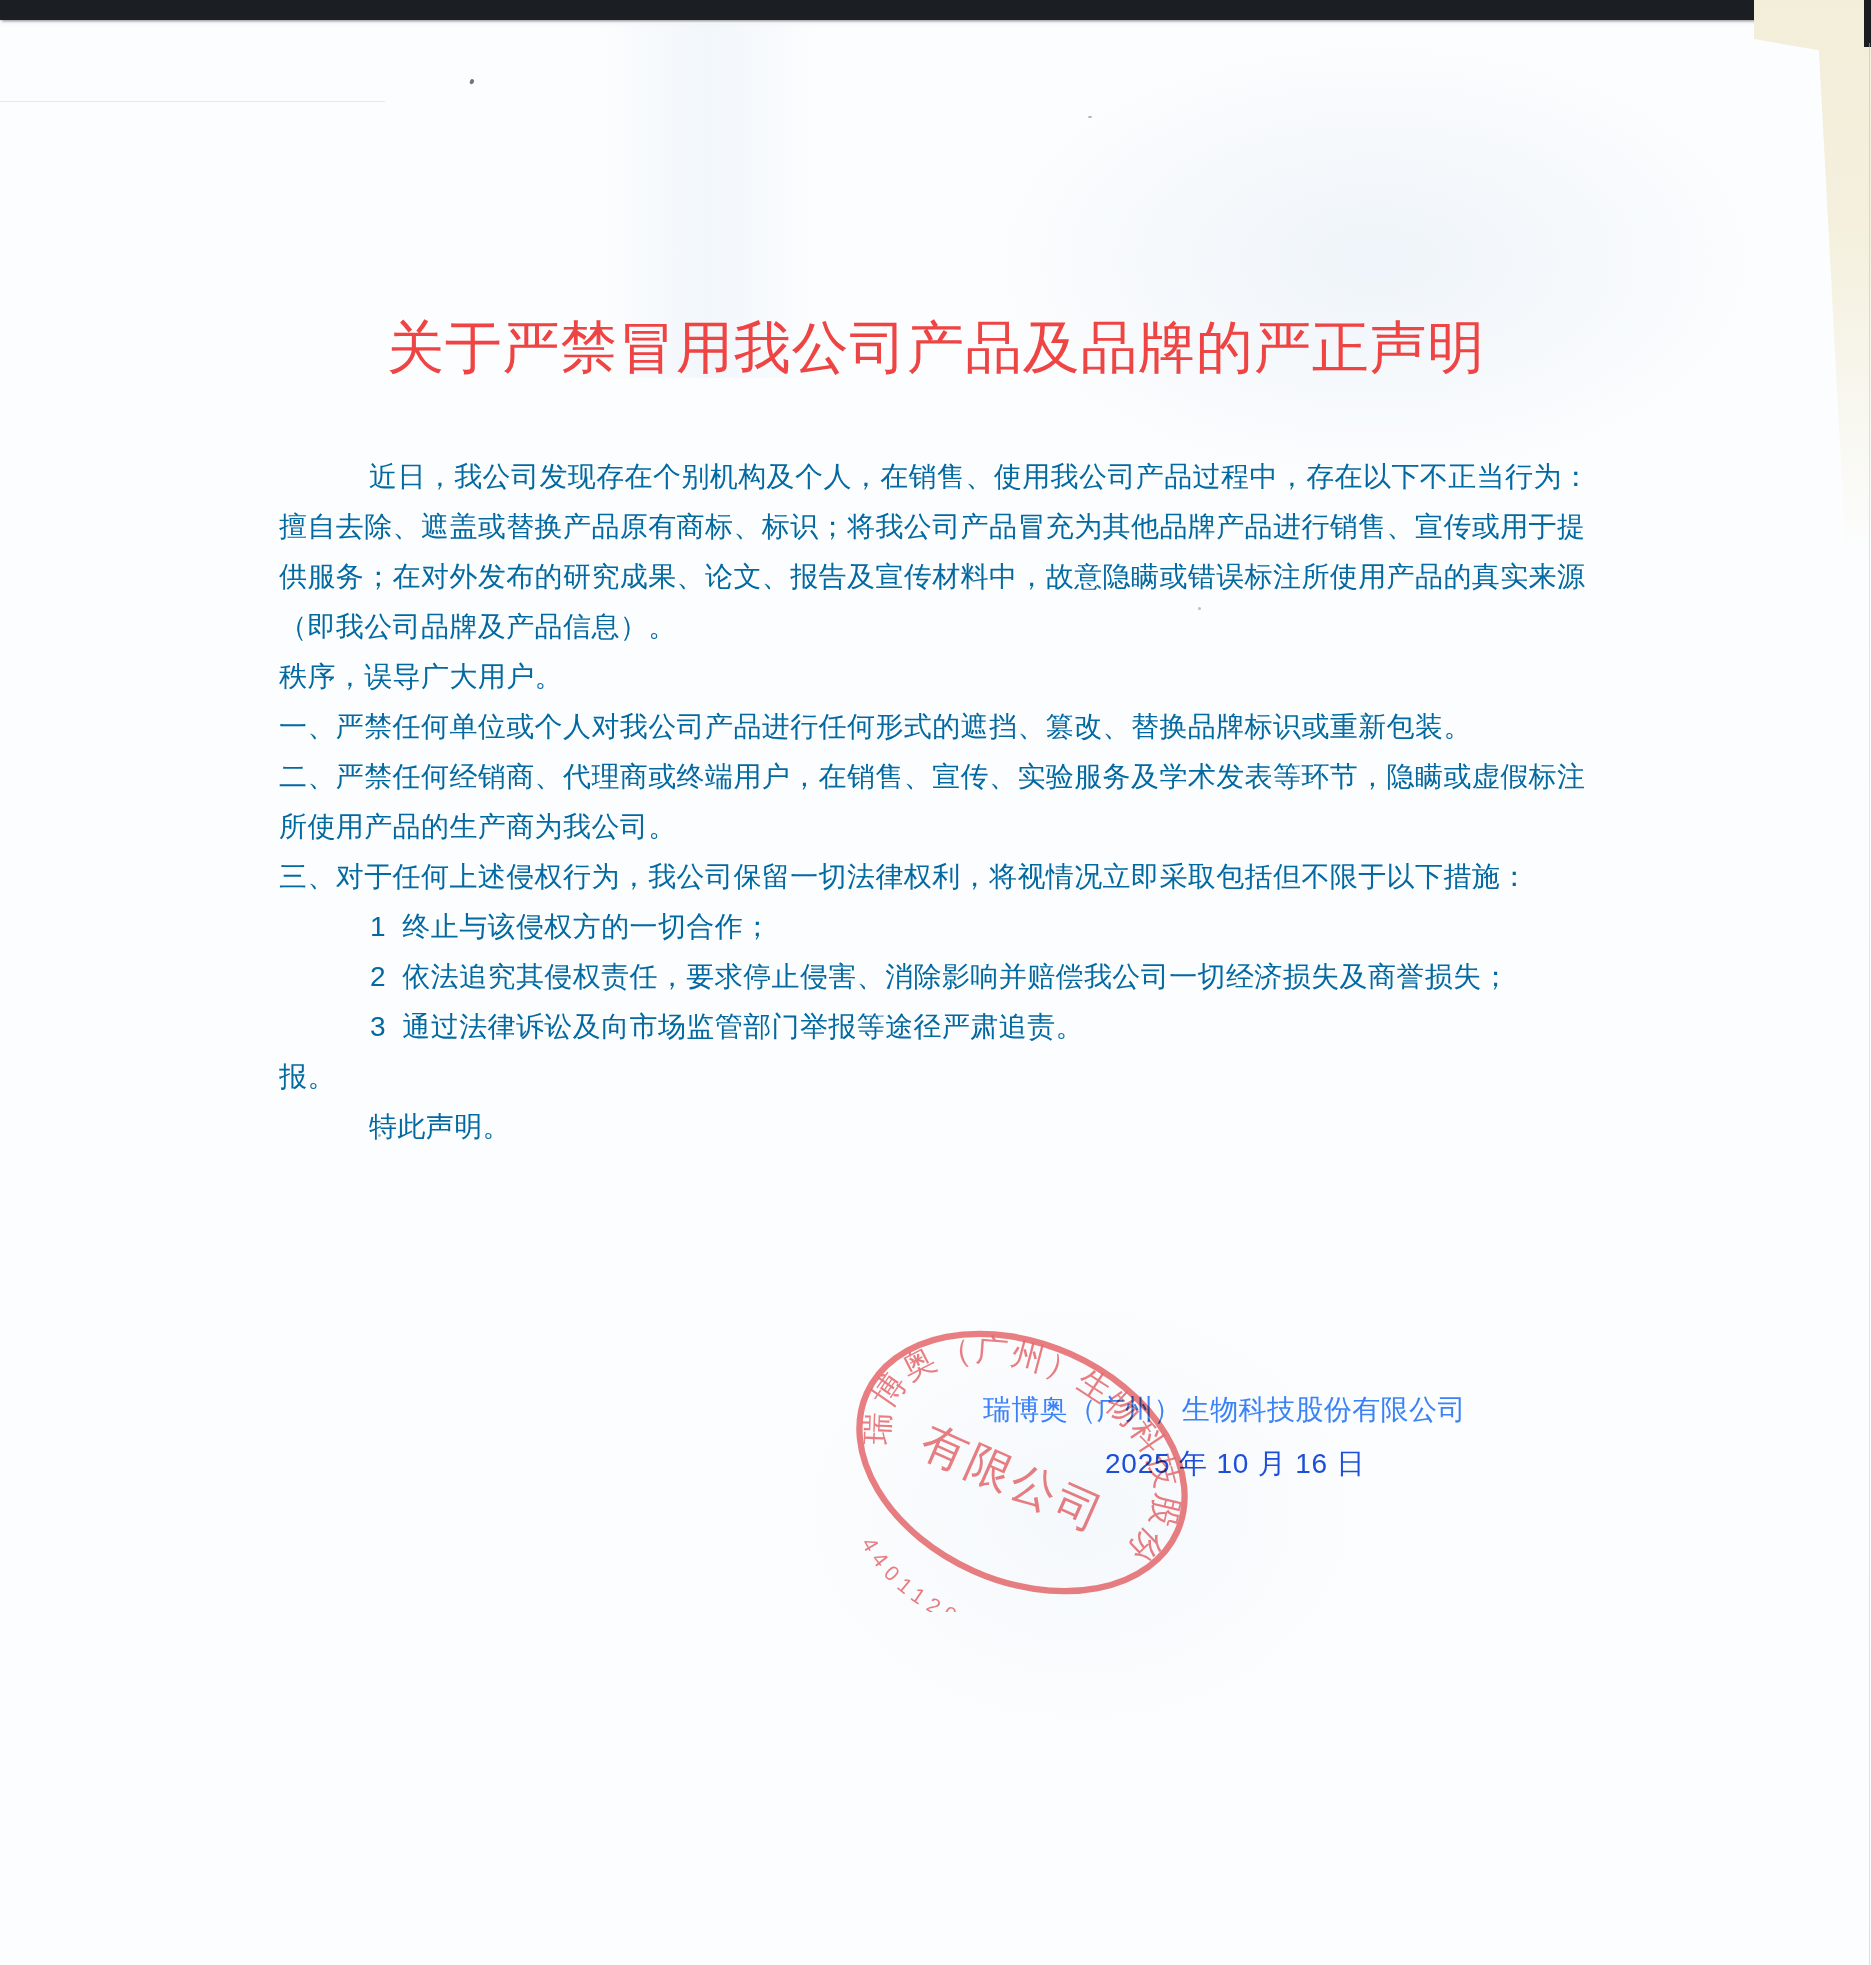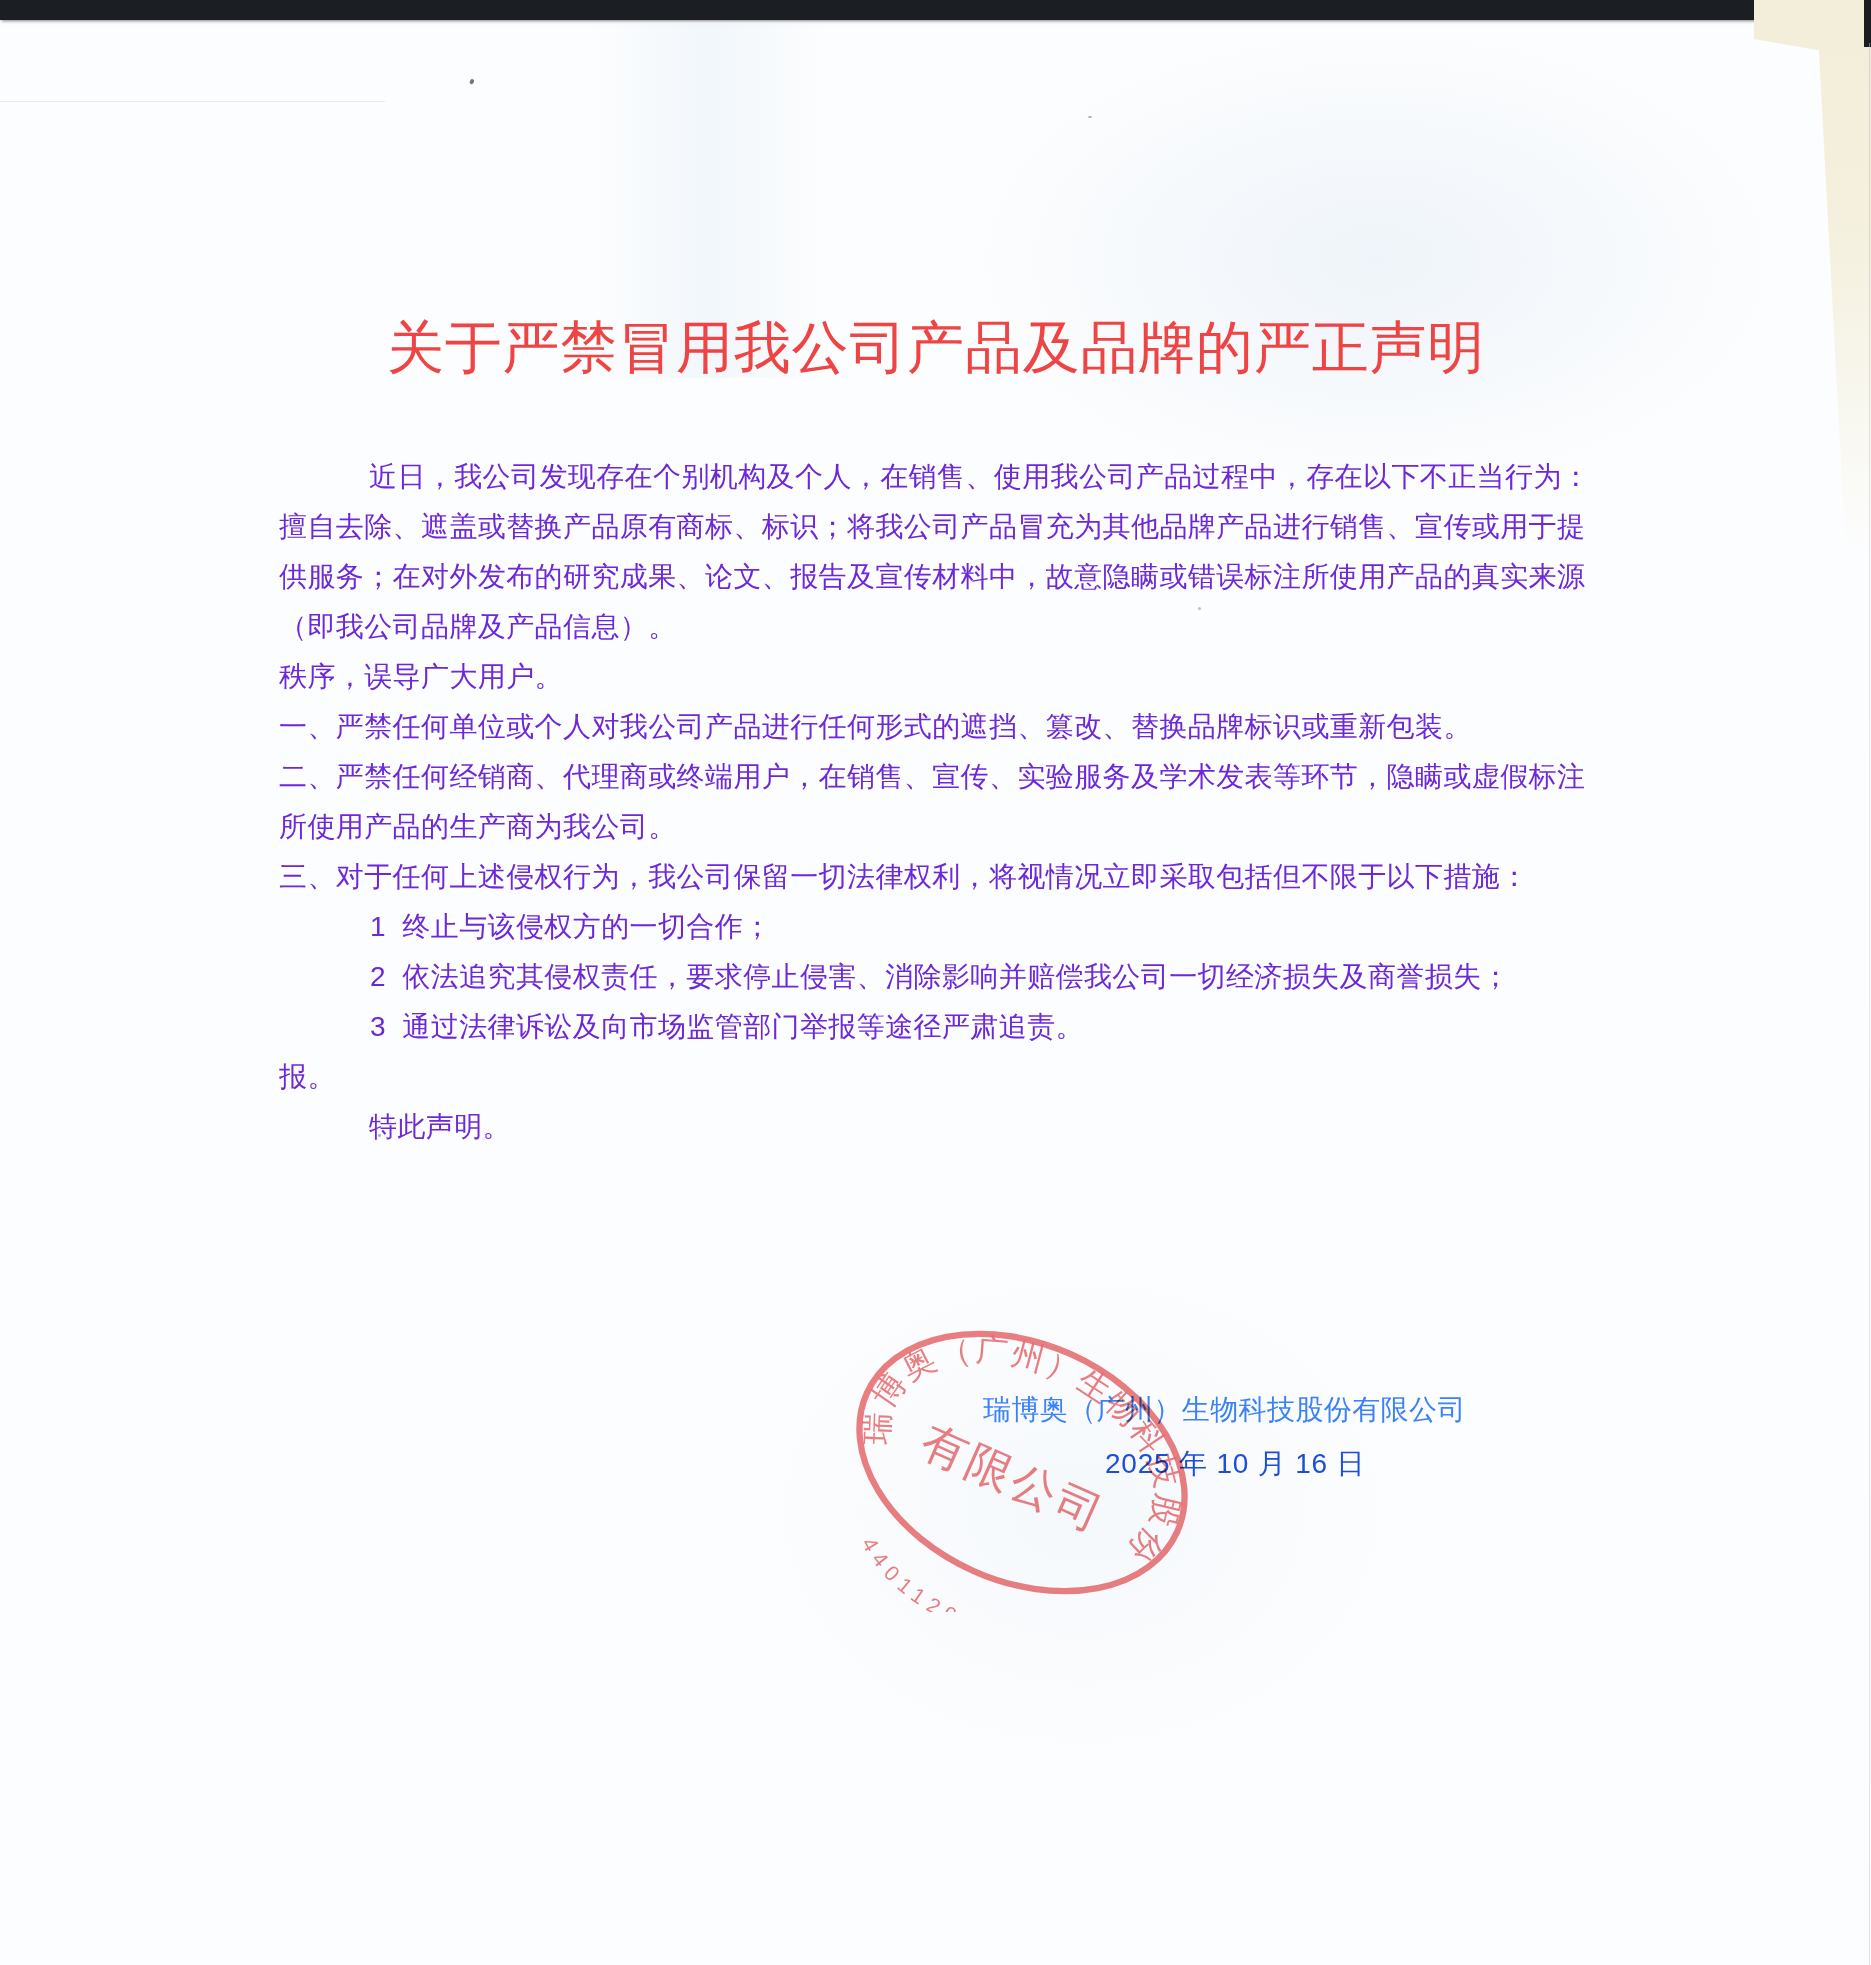--- a/index.html
+++ b/index.html
@@ -55,21 +55,21 @@
   .doc-title{
     position:absolute;left:0;top:310px;width:100%;
     text-align:center;
     font-size:57px;font-weight:500;letter-spacing:0.8px;
     color:#ef4444;
     white-space:pre;
   }
   .doc-body{
     position:absolute;left:279px;top:452px;width:1321px;
     font-size:28px;line-height:50px;letter-spacing:0.4px;
-    color:#6d28d9;
+    color:#0369a1;
   }
   .line{height:50px;white-space:pre;}
   .line.indent{padding-left:90px;}
   .line.subitem{padding-left:91px;}
   
   .sig-company{
     position:absolute;left:983px;top:1391px;
     font-size:28px;letter-spacing:0.4px;color:#3b82f6;white-space:pre;
   }
   .sig-date{

